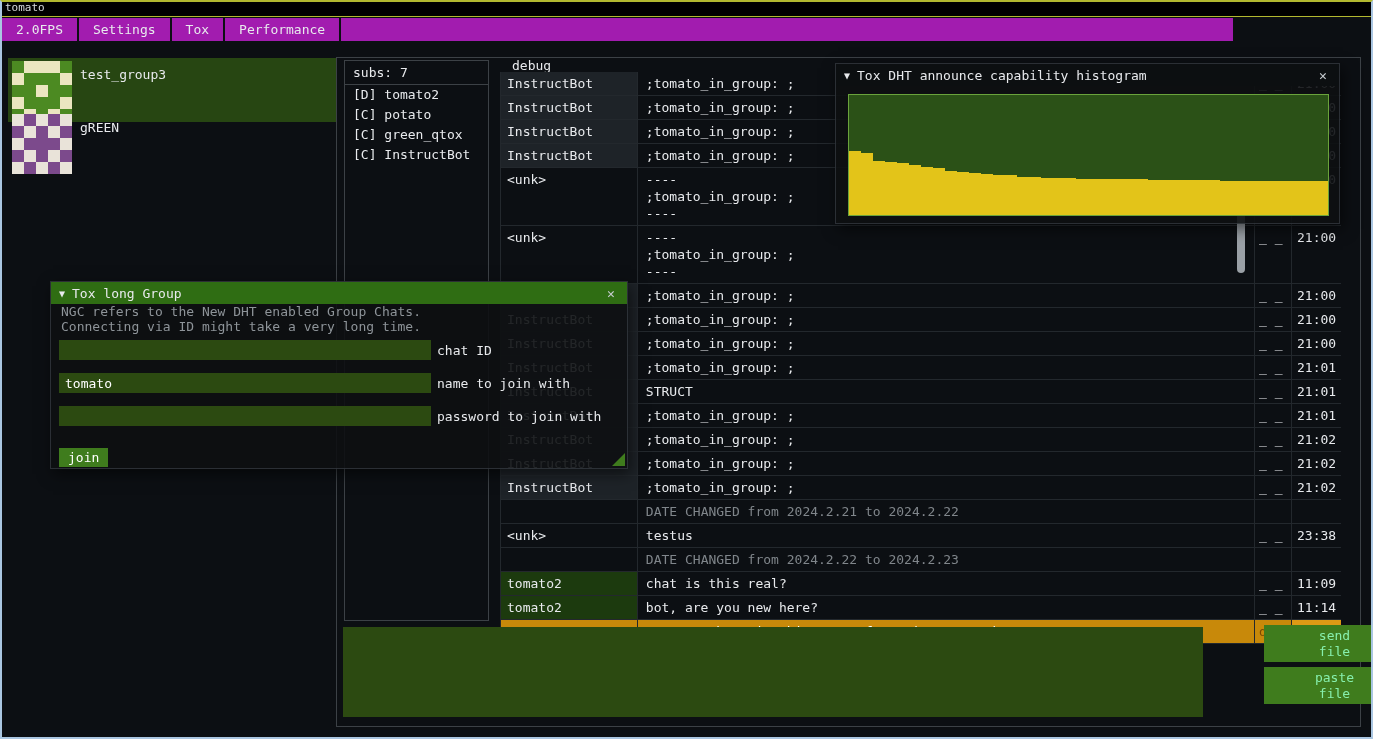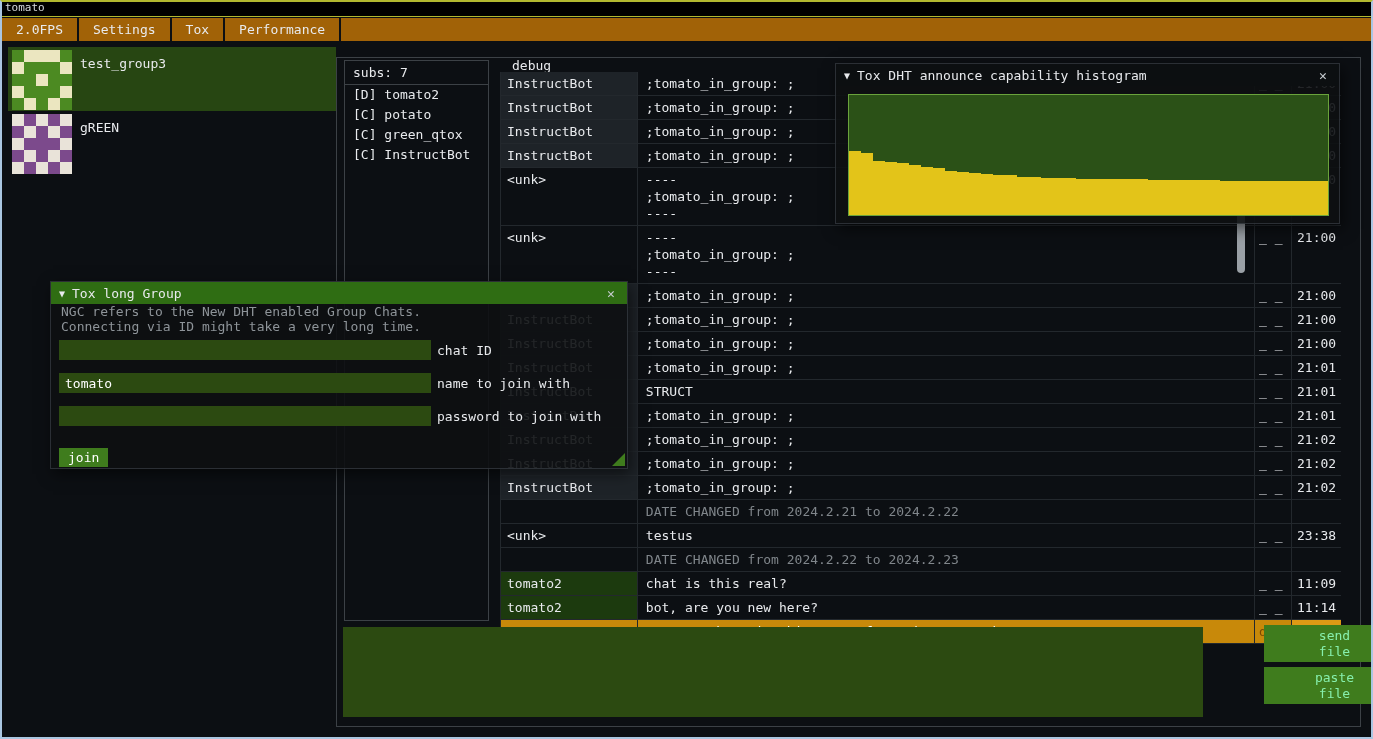--- a/index.html
+++ b/index.html
@@ -6,21 +6,21 @@
   html,body{width:1373px;height:739px}
   body{
     position:relative;background:#0c0f13;color:#e8eaed;
     font-family:"DejaVu Sans Mono",monospace;font-size:13px;overflow:hidden;
   }
   .frame{position:absolute;inset:0;border:2px solid #aac6e1;border-top-color:#b2b82f;pointer-events:none;z-index:50}
 
   
   .titlebar{position:absolute;left:0;top:0;width:1373px;height:17px;background:#000;
     border-bottom:1px solid #b2b82f;font-size:11px;line-height:16px;padding-left:5px;color:#d6d9dc}
-  .menubar{position:absolute;left:2px;top:18px;width:1369px;height:23px;background:#a16207;display:flex}
+  .menubar{position:absolute;left:2px;top:18px;width:1231px;height:23px;background:#a21caf;display:flex}
   .menu-item{padding:0 14px;line-height:23px;border-right:2px solid #0c0f13;color:#e8eaed;cursor:default}
 
   
   .group-item{position:absolute;left:8px;width:328px;height:64px}
   .group-item.selected{background:#274612}
   .avatar{position:absolute;left:4px;top:3px;width:60px;height:60px;display:grid;
     grid-template-columns:repeat(5,1fr);grid-template-rows:repeat(5,1fr)}
   .group-label{position:absolute;left:72px;top:9px}
 
   
@@ -90,21 +90,21 @@
 </div>
 
 <div class="menubar" id="menu-bar">
     <div class="menu-item">2.0FPS</div>
     <div class="menu-item">Settings</div>
     <div class="menu-item">Tox</div>
     <div class="menu-item">Performance</div>
   </div>
 
 <div id="group-list">
-    <div class="group-item selected" style="top: 47px;">
+    <div class="group-item selected" style="top: 58px;">
       <div class="avatar">
         <div style="background: rgb(76, 138, 34);"></div>
         <div style="background: rgb(235, 230, 192);"></div>
         <div style="background: rgb(235, 230, 192);"></div>
         <div style="background: rgb(235, 230, 192);"></div>
         <div style="background: rgb(76, 138, 34);"></div>
         <div style="background: rgb(235, 230, 192);"></div>
         <div style="background: rgb(76, 138, 34);"></div>
         <div style="background: rgb(76, 138, 34);"></div>
         <div style="background: rgb(76, 138, 34);"></div>

